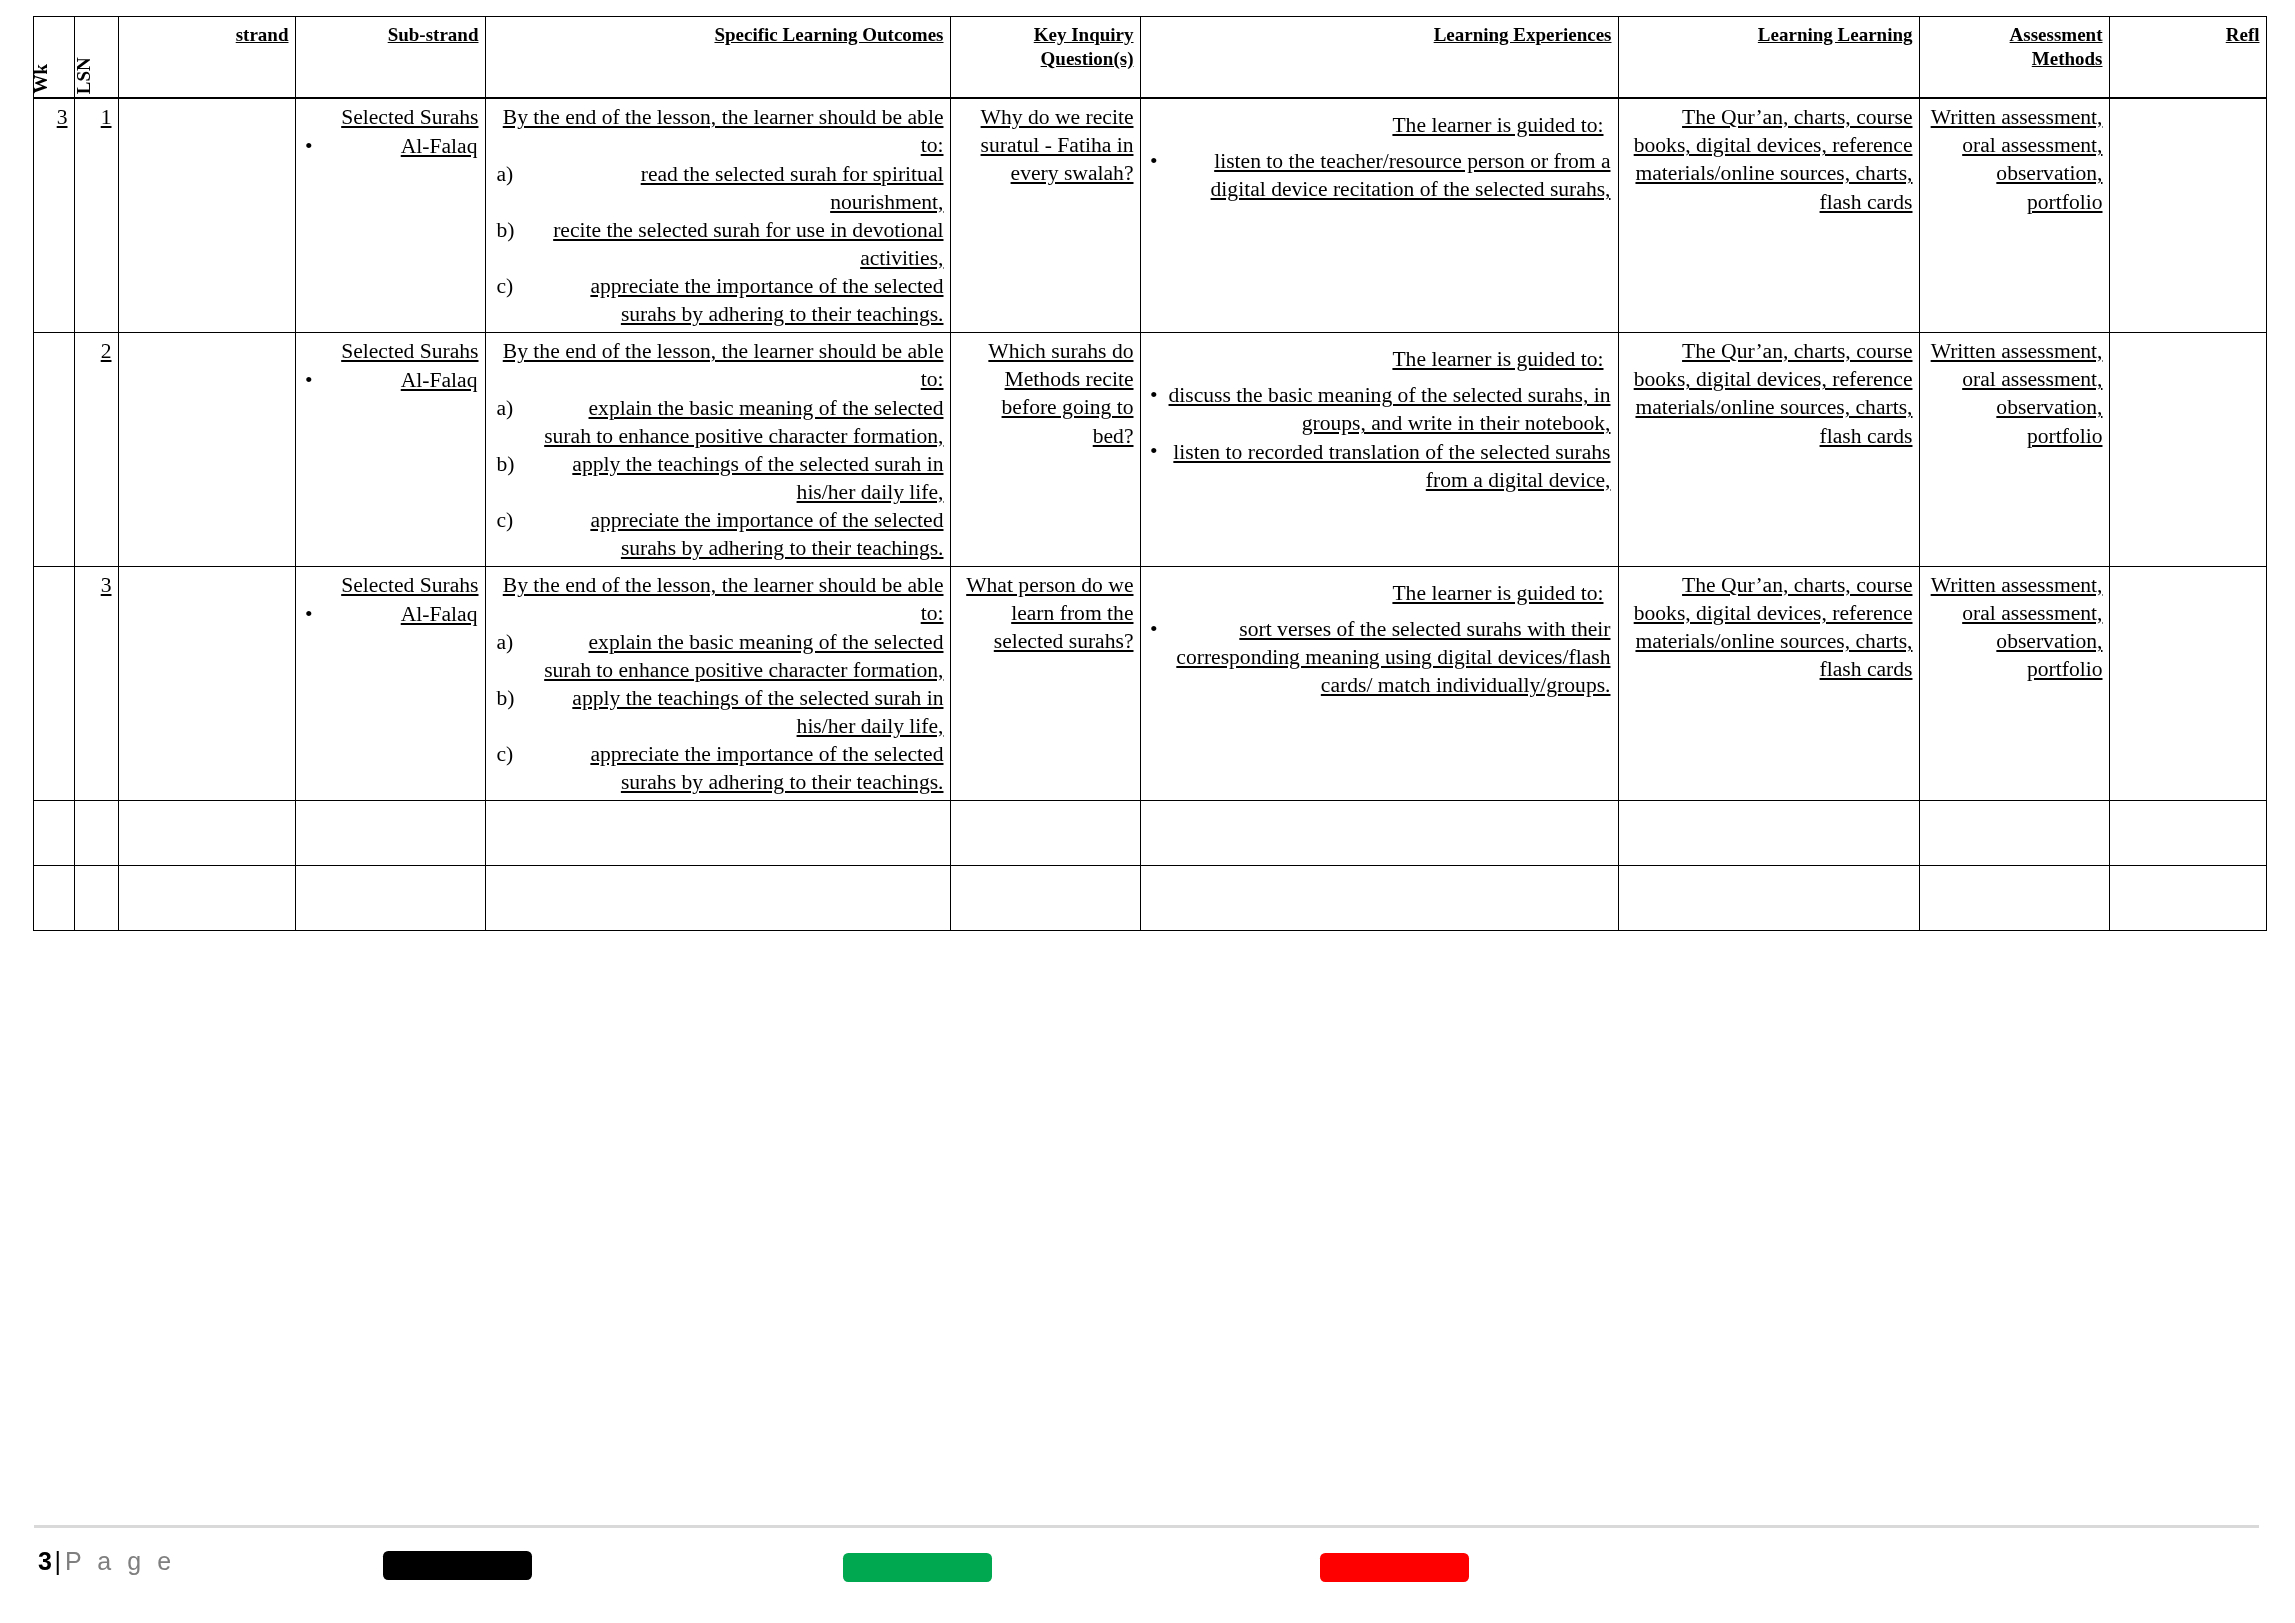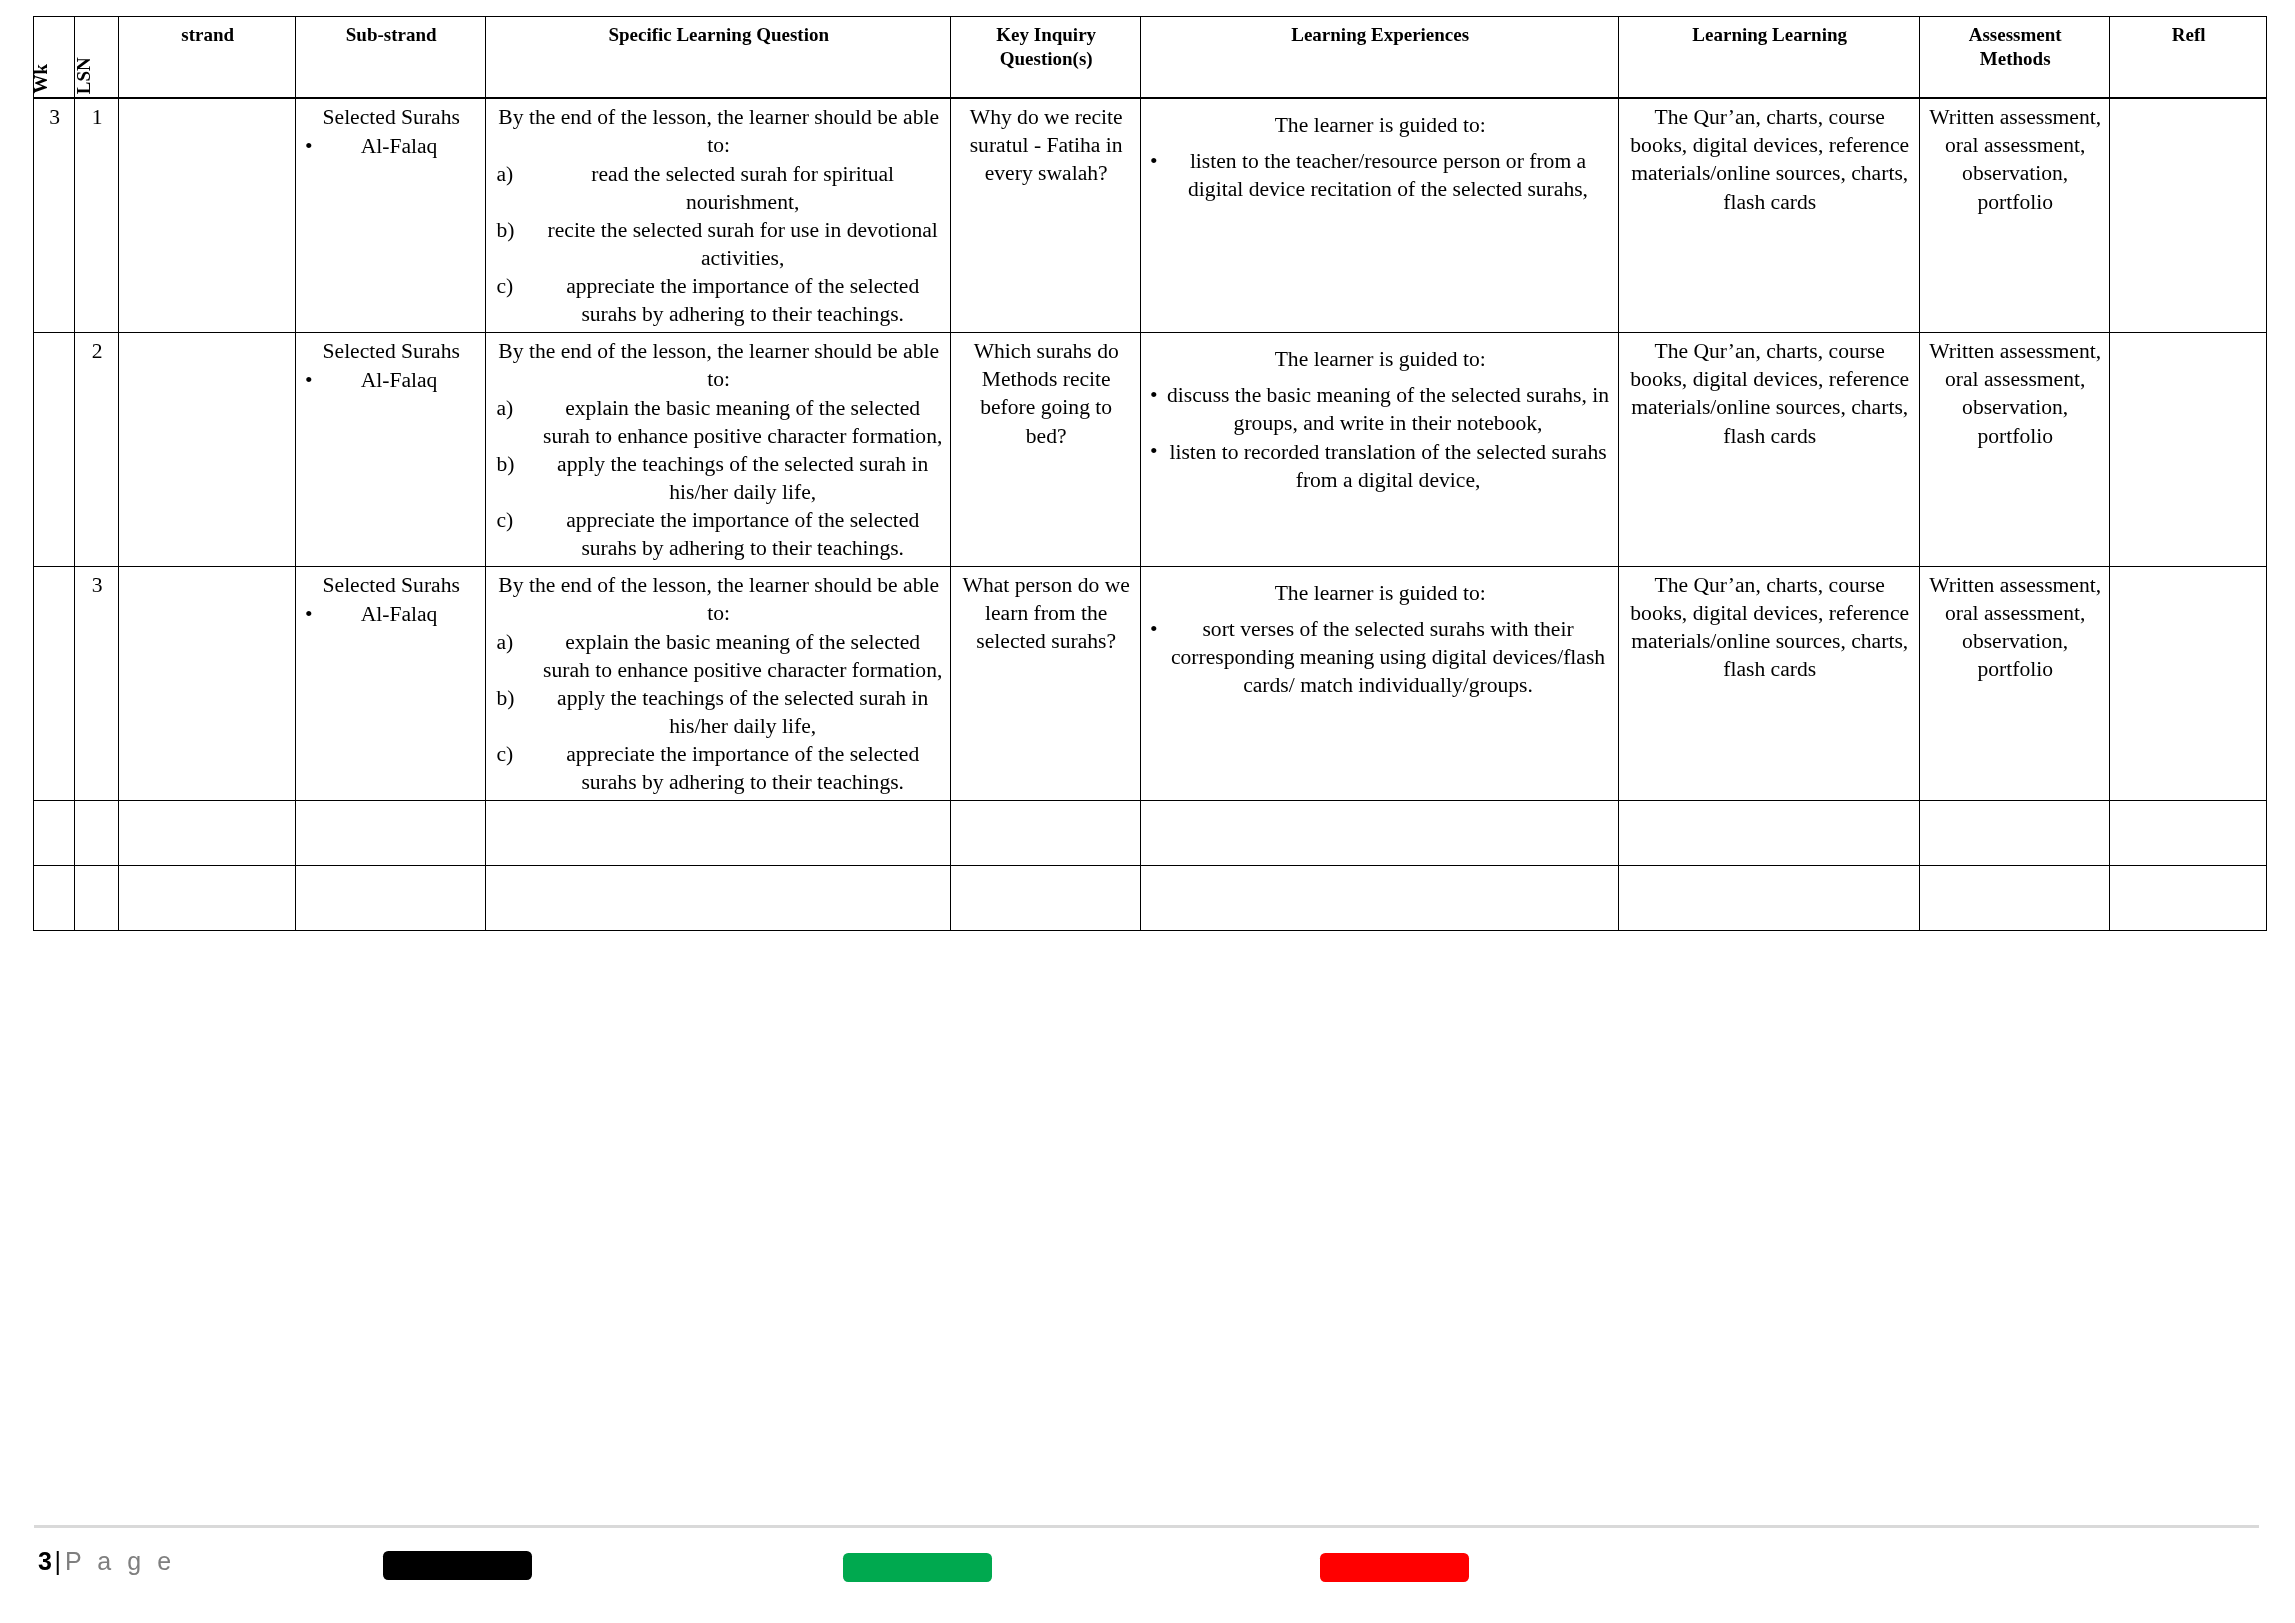--- a/index.html
+++ b/index.html
@@ -34,22 +34,23 @@
     border-collapse: collapse;
     table-layout: fixed;
   }
   .sow-table td, .sow-table th {
     border: 1.3px solid #000000;
     vertical-align: top;
     padding: 3.9px 6.5px 3.9px 7.9px;
     font-size: 21.6px;
     line-height: 1.30;
     font-weight: normal;
-    text-align: center;
+    text-align: right;
     overflow: hidden;
+    text-decoration: underline;
   }
   .sow-table thead th {
     font-weight: bold;
     font-size: 19px;
     height: 71px;
     vertical-align: top;
     padding-top: 5.2px;
     border-bottom-width: 2.6px;
   }
   .sow-table thead th.vert {
@@ -193,21 +194,21 @@
     <thead>
       <tr>
         <th class="vert">
           <span class="vert-label wk">Wk</span>
         </th>
         <th class="vert">
           <span class="vert-label lsn">LSN</span>
         </th>
         <th>strand</th>
         <th>Sub-strand</th>
-        <th>Specific Learning Question</th>
+        <th>Specific Learning Outcomes</th>
         <th>
           <span>Key Inquiry</span><br>
           <span>Question(s)</span>
         </th>
         <th>Learning Experiences</th>
         <th>Learning Learning</th>
         <th>
           <span>Assessment</span><br>
           <span>Methods</span>
         </th>

